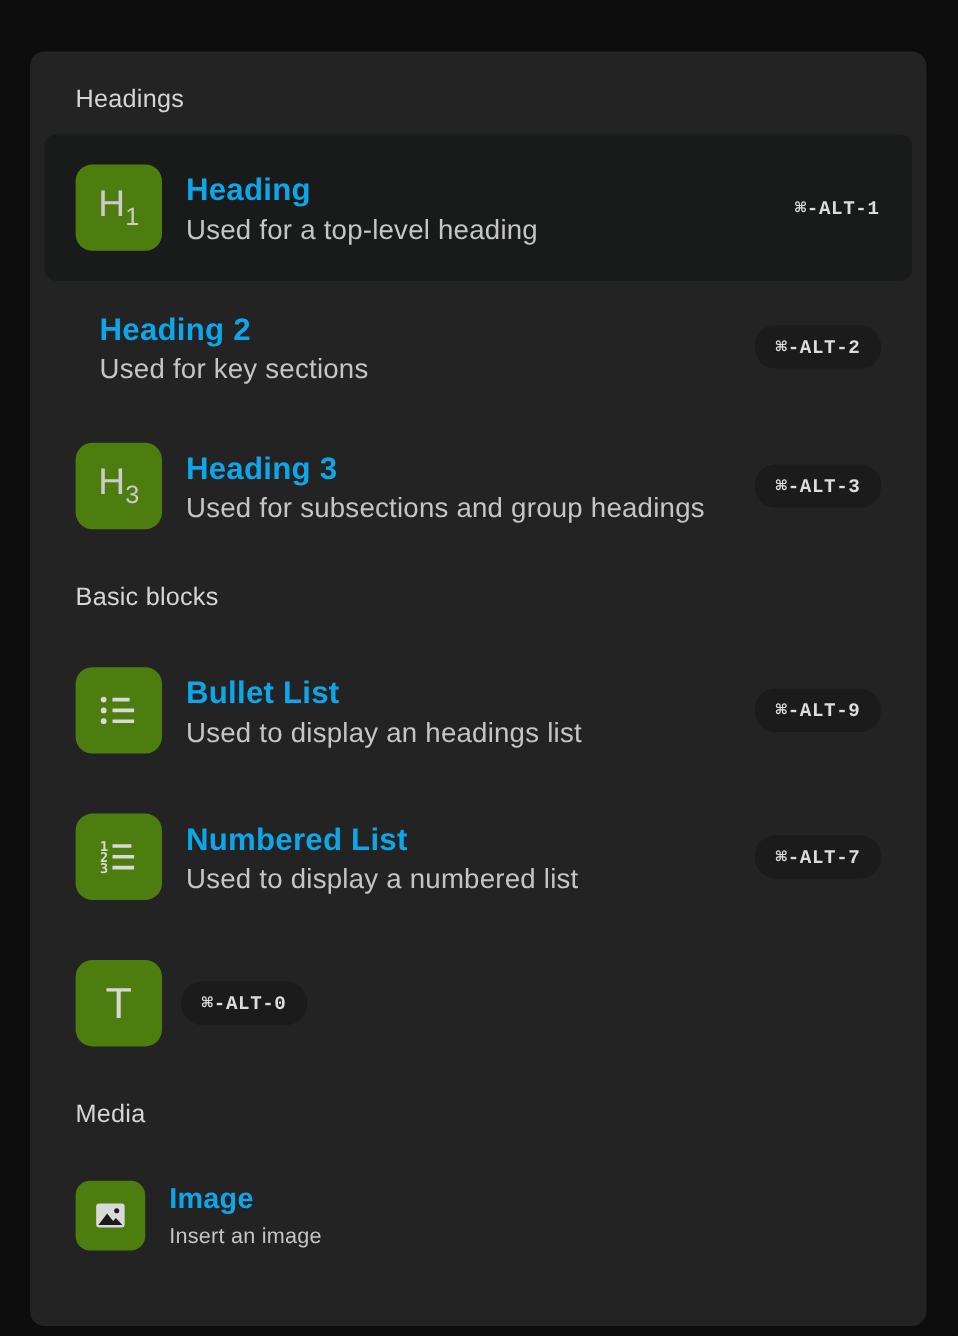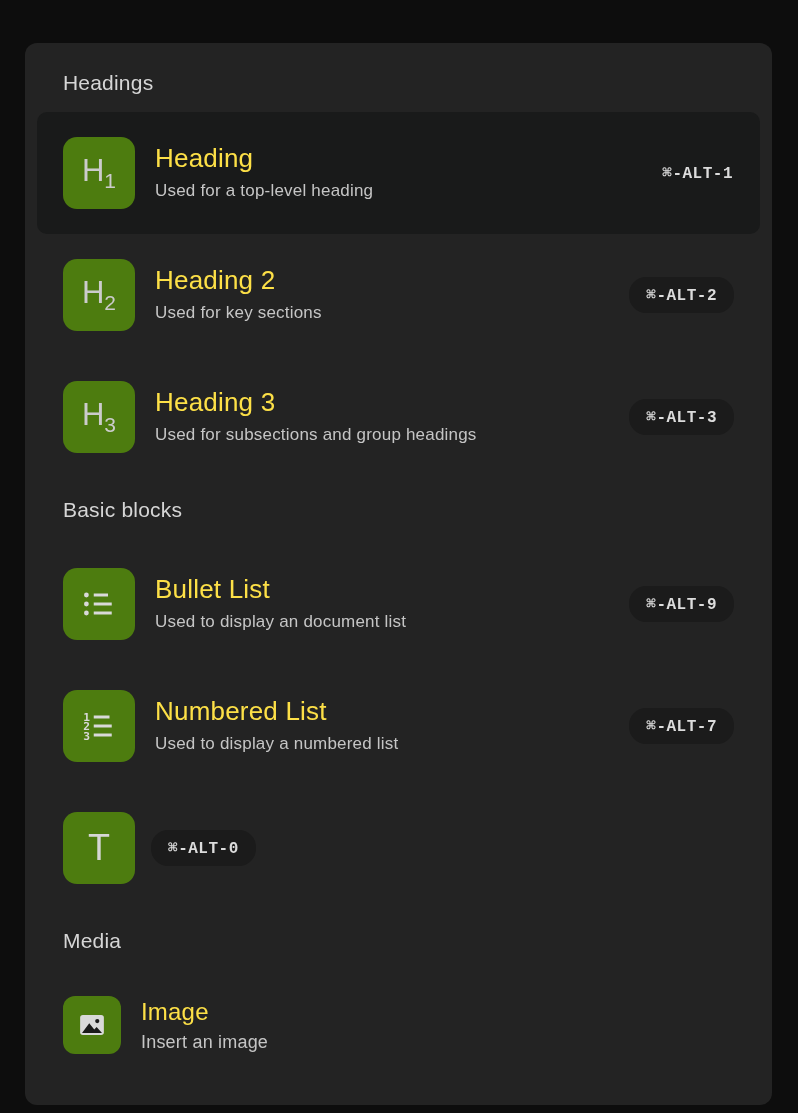--- a/index.html
+++ b/index.html
@@ -24,22 +24,22 @@
   .row.selected{background:#191a1a;}
   .iconbox{
     width:72px;height:72px;border-radius:14px;background:#4d7c0f;
     display:flex;align-items:center;justify-content:center;flex:0 0 auto;
   }
   .iconbox.small{width:58px;height:58px;border-radius:12px;}
   .hglyph{font-size:31px;color:#cccccc;line-height:1;}
   .hglyph sub{font-size:21px;line-height:1;}
   .tglyph{font-size:36px;color:#d6d6d6;line-height:1;font-weight:400;}
   .texts{margin-left:20px;flex:1 1 auto;min-width:0;}
-  .title{font-size:26px;line-height:30px;color:#fde047;letter-spacing:.2px;}
-  .desc{font-size:17px;line-height:24px;color:#c5c5c5;margin-top:6px;letter-spacing:.2px;}
+  .title{font-size:26px;line-height:30px;color:#0ea5e9;letter-spacing:.2px;font-weight:bold;}
+  .desc{font-size:23px;line-height:24px;color:#c5c5c5;margin-top:6px;letter-spacing:.2px;}
   .texts.small .title{font-size:24px;line-height:28px;}
   .texts.small .desc{font-size:18px;line-height:22px;margin-top:5px;}
   .pill{
     flex:0 0 auto;margin-left:16px;background:#1b1b1b;color:#dcdcdc;
     font-size:16px;font-weight:bold;letter-spacing:.5px;
     padding:8px 17px;border-radius:17px;white-space:nowrap;font-family:Liberation Mono, monospace;
   }
   .pill.bare{background:transparent;padding-right:1px;}
   svg{display:block;}
 </style>
@@ -56,23 +56,20 @@
         <span class="hglyph"><span>H</span><sub>1</sub></span>
       </div>
       <div class="texts">
         <div class="title">Heading</div>
         <div class="desc">Used for a top-level heading</div>
       </div>
       <div class="pill bare">⌘-ALT-1</div>
     </div>
 
     <div class="row">
-      <div class="iconbox">
-        <span class="hglyph"><span>H</span><sub>2</sub></span>
-      </div>
       <div class="texts">
         <div class="title">Heading 2</div>
         <div class="desc">Used for key sections</div>
       </div>
       <div class="pill">⌘-ALT-2</div>
     </div>
 
     <div class="row">
       <div class="iconbox">
         <span class="hglyph"><span>H</span><sub>3</sub></span>
@@ -94,21 +91,21 @@
             <line x1="8.5" y1="6" x2="18" y2="6"></line>
             <circle cx="3.6" cy="12" r="1.6" stroke="none"></circle>
             <line x1="8.5" y1="12" x2="20.5" y2="12"></line>
             <circle cx="3.6" cy="18" r="1.6" stroke="none"></circle>
             <line x1="8.5" y1="18" x2="20.5" y2="18"></line>
           </g>
         </svg>
       </div>
       <div class="texts">
         <div class="title">Bullet List</div>
-        <div class="desc">Used to display an document list</div>
+        <div class="desc">Used to display an headings list</div>
       </div>
       <div class="pill">⌘-ALT-9</div>
     </div>
 
     <div class="row">
       <div class="iconbox">
         <svg width="36" height="36" viewBox="0 0 24 24">
           <g stroke="#d9d9d9" stroke-width="2">
             <line x1="8.5" y1="6" x2="19" y2="6"></line>
             <line x1="8.5" y1="12" x2="20.5" y2="12"></line>

